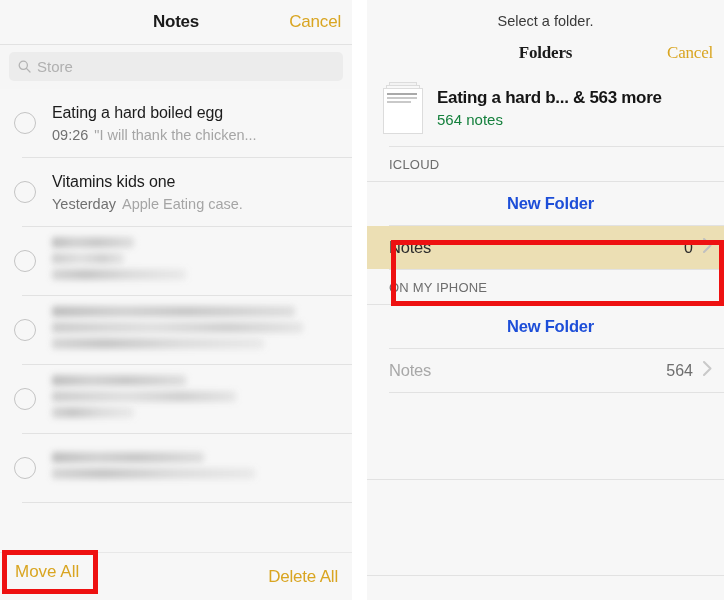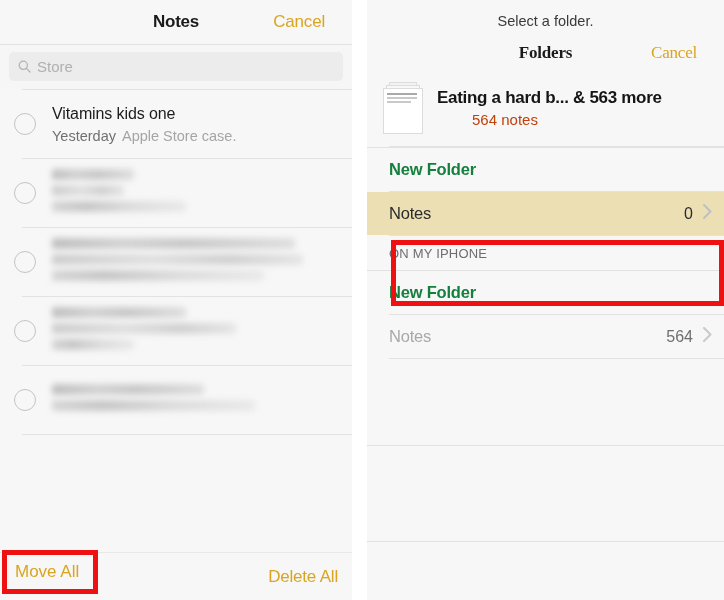--- a/index.html
+++ b/index.html
@@ -48,21 +48,21 @@
     justify-content: center;
   }
   .nav-title {
     font-size: 17px;
     font-weight: bold;
     color: #1a1a1a;
     letter-spacing: -0.2px;
   }
   .nav-action {
     position: absolute;
-    right: 27px;
+    right: 11px;
     top: 50%;
     transform: translateY(-50%);
     font-size: 17px;
     color: #d9a521;
     letter-spacing: -0.2px;
   }
 
   
   .search-wrap {
     padding: 7px 9px 8px 9px;
@@ -250,24 +250,23 @@
     font-size: 17px;
     font-weight: bold;
     color: #151515;
     letter-spacing: -0.3px;
     line-height: 22px;
     white-space: nowrap;
     text-align: center;
   }
   .summary-count {
     font-size: 15px;
-    color: #c2410c;
+    color: #15803d;
     line-height: 20px;
     margin-top: 1px;
-    margin-left: 35px;
   }
 
   .section-head {
     height: 34px;
     display: flex;
     align-items: center;
     padding-left: 22px;
     font-size: 13px;
     color: #6d6d6d;
     letter-spacing: 0.2px;
@@ -280,21 +279,21 @@
     align-items: center;
     padding-left: 22px;
     padding-right: 12px;
     background: #f7f7f7;
   }
   .folder-name {
     flex: 1 1 auto;
     font-size: 16.5px;
     letter-spacing: -0.2px;
   }
-  .folder-new   { color: #15803d; font-weight: bold; }
+  .folder-new   { color: #1d4ed8; font-weight: bold; text-align: center; }
   .folder-plain { color: #2b2b2b; }
   .folder-dim   { color: #a8a8a8; }
   .folder-count {
     font-size: 16px;
     color: #2b2b2b;
     margin-right: 10px;
   }
   .folder-count.dim { color: #6e6e6e; }
   .chev { display: block; }
 
@@ -328,28 +327,37 @@
             <circle cx="5.3" cy="5.3" r="4.1" fill="none" stroke="#b3b3b3" stroke-width="1.3"></circle>
             <line x1="8.4" y1="8.4" x2="12" y2="12" stroke="#b3b3b3" stroke-width="1.3" stroke-linecap="round"></line>
           </svg>
         </span>
         <span class="search-placeholder">Store</span>
       </div>
     </div>
 
     <div class="note-list">
 
+      <div class="note-row">
+        <div class="sel-circle"></div>
+        <div class="note-body">
+          <div class="note-title">Eating a hard boiled egg</div>
+          <div class="note-sub">
+            <span class="t">09:26</span><span class="snip">"I will thank the chicken...</span>
+          </div>
+        </div>
+      </div>
       <div class="sep sep-inset"></div>
 
       <div class="note-row">
         <div class="sel-circle"></div>
         <div class="note-body">
           <div class="note-title">Vitamins kids one</div>
           <div class="note-sub">
-            <span class="t">Yesterday</span><span class="snip">Apple Store case.</span>
+            <span class="t">Yesterday</span><span class="snip">Apple Eating case.</span>
           </div>
         </div>
       </div>
       <div class="sep sep-inset"></div>
 
       <div class="note-row">
         <div class="sel-circle"></div>
         <div class="note-body blur-body">
           <div class="blur-line bl-a" style="width:82px"></div>
           <div class="blur-line bl-b" style="width:72px"></div>
@@ -419,20 +427,21 @@
         <div class="tl" style="top:15px; width:30px;"></div>
         <div class="tl" style="top:19px; width:24px;"></div>
       </div>
       <div class="summary-text">
         <div class="summary-title">Eating a hard b... &amp; 563 more</div>
         <div class="summary-count">564 notes</div>
       </div>
     </div>
     <div class="sep sep-inset-r"></div>
 
+    <div class="section-head">ICLOUD</div>
     <div class="sep"></div>
 
     <div class="folder-row">
       <span class="folder-name folder-new">New Folder</span>
     </div>
     <div class="sep sep-inset-r"></div>
 
     <div class="folder-row row-highlight">
       <span class="folder-name folder-plain">Notes</span>
       <span class="folder-count">0</span>

